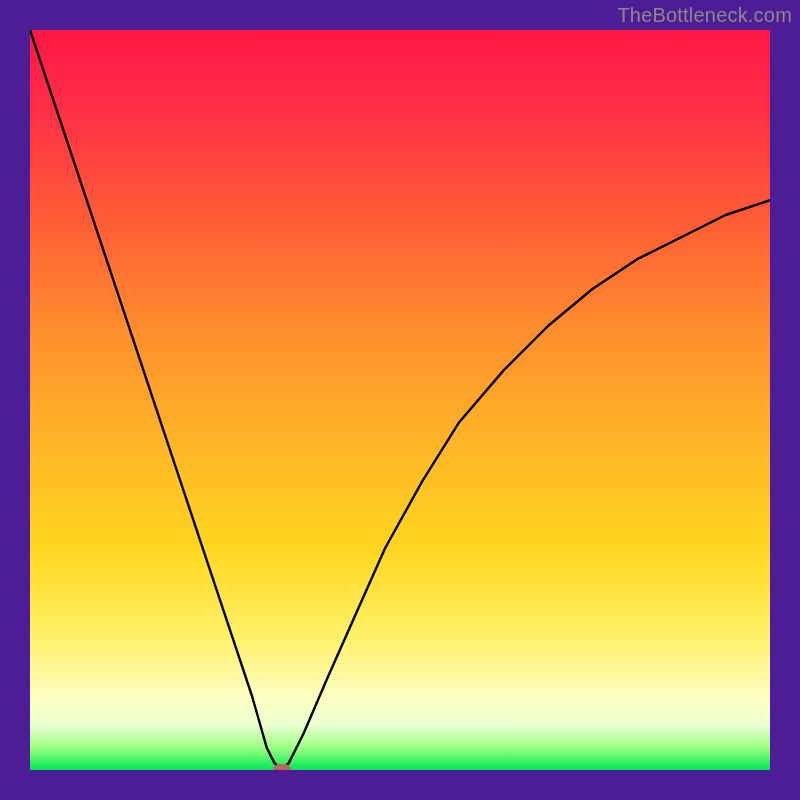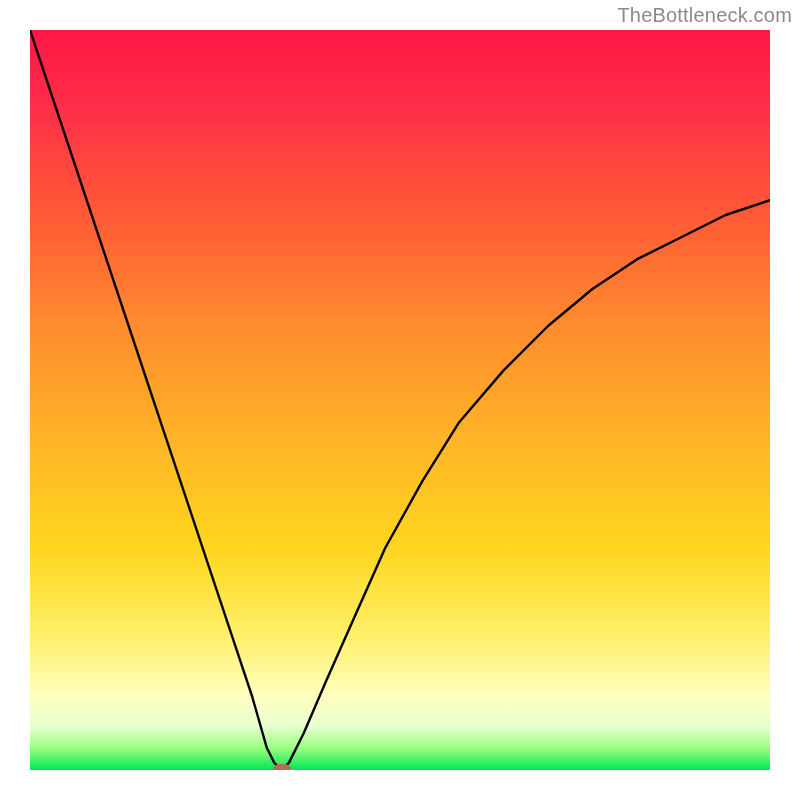--- a/index.html
+++ b/index.html
@@ -7,21 +7,21 @@
     padding: 0;
     width: 800px;
     height: 800px;
     background: #000;
     font-family: Arial, Helvetica, sans-serif;
     overflow: hidden;
   }
   .frame {
     position: absolute;
     inset: 0;
-    background: #ffffff;
+    background: #4c1d95;
   }
   .plot-area {
     position: absolute;
     left: 30px;
     top: 30px;
     width: 740px;
     height: 740px;
     overflow: hidden;
   }
   .gradient-bg {

